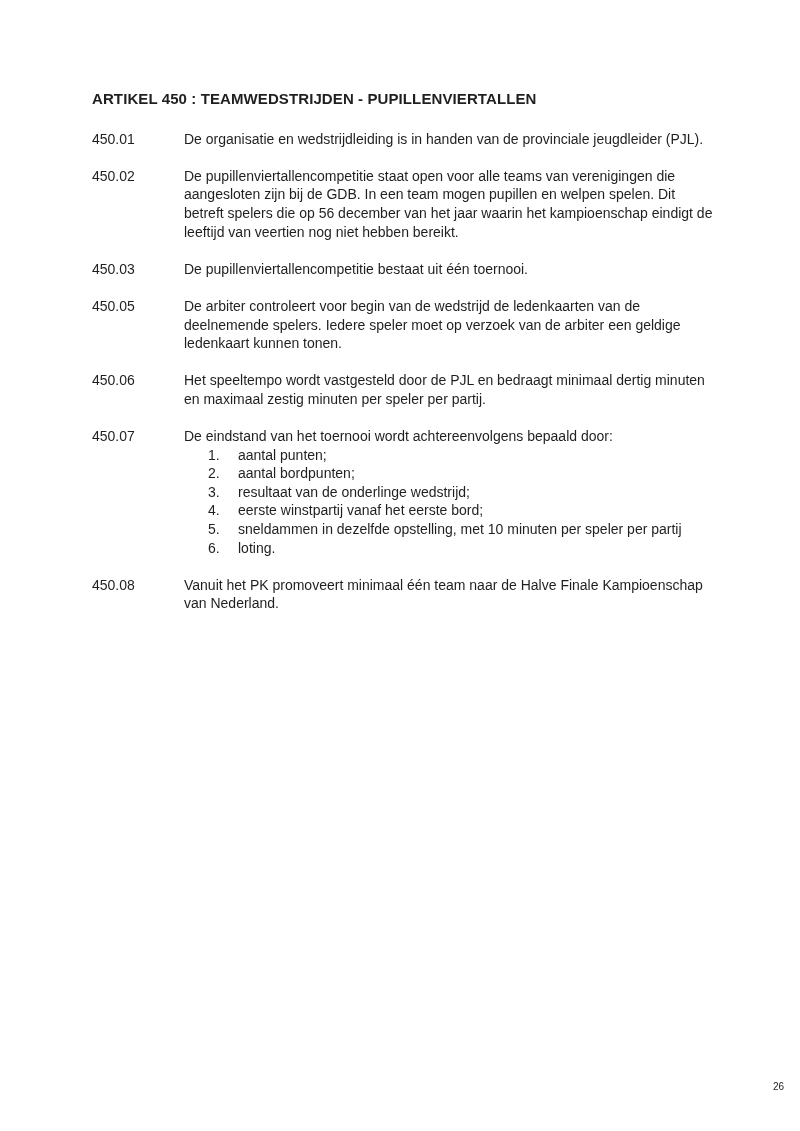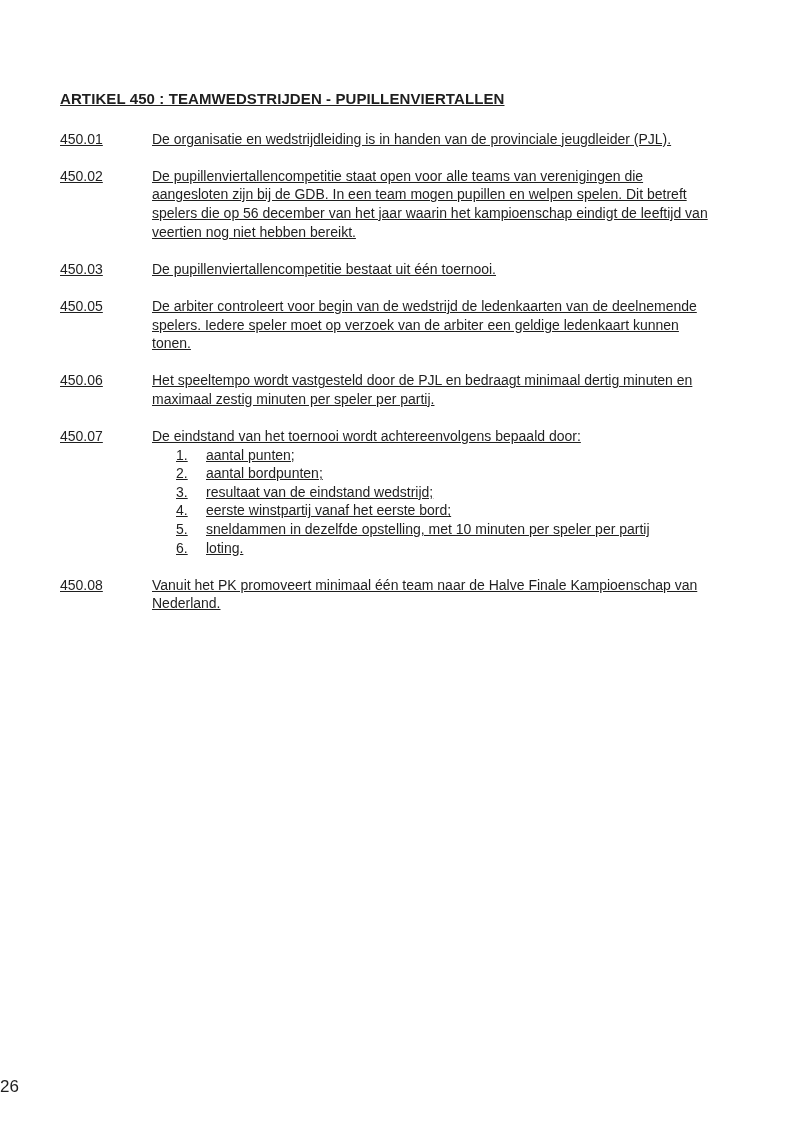--- a/index.html
+++ b/index.html
@@ -15,22 +15,21 @@
     color: #1f1f1f;
     -webkit-font-smoothing: antialiased;
   }
   .page {
     position: relative;
     width: 800px;
     height: 1131px;
     overflow: hidden;
   }
   .content {
-    padding: 90px 85px 0 60px;
-    text-decoration: underline;
+    padding: 90px 85px 0 92px;
   }
   .doc-heading {
     font-size: 15px;
     font-weight: bold;
     line-height: 18.6px;
     margin: 0 0 21px 0;
     letter-spacing: 0.1px;
     white-space: nowrap;
   }
   .article {
@@ -59,22 +58,22 @@
     flex-shrink: 0;
   }
   .sub-item-text {
     flex: 1;
   }
   .page-number {
     position: absolute;
     top: 1079px;
     left: 0;
     width: 784px;
-    text-align: left;
-    font-size: 17px;
+    text-align: right;
+    font-size: 10px;
     line-height: 16px;
   }
 </style>
 </head>
 <body>
 
 <div class="page">
   <div class="content">
 
     <h1 class="doc-heading">ARTIKEL 450 : TEAMWEDSTRIJDEN - PUPILLENVIERTALLEN</h1>
@@ -113,21 +112,21 @@
           <div class="sub-item">
             <div class="sub-item-marker">1.</div>
             <div class="sub-item-text">aantal punten;</div>
           </div>
           <div class="sub-item">
             <div class="sub-item-marker">2.</div>
             <div class="sub-item-text">aantal bordpunten;</div>
           </div>
           <div class="sub-item">
             <div class="sub-item-marker">3.</div>
-            <div class="sub-item-text">resultaat van de eindstand wedstrijd;</div>
+            <div class="sub-item-text">resultaat van de onderlinge wedstrijd;</div>
           </div>
           <div class="sub-item">
             <div class="sub-item-marker">4.</div>
             <div class="sub-item-text">eerste winstpartij vanaf het eerste bord;</div>
           </div>
           <div class="sub-item">
             <div class="sub-item-marker">5.</div>
             <div class="sub-item-text">sneldammen in dezelfde opstelling, met 10 minuten per speler per partij</div>
           </div>
           <div class="sub-item">

